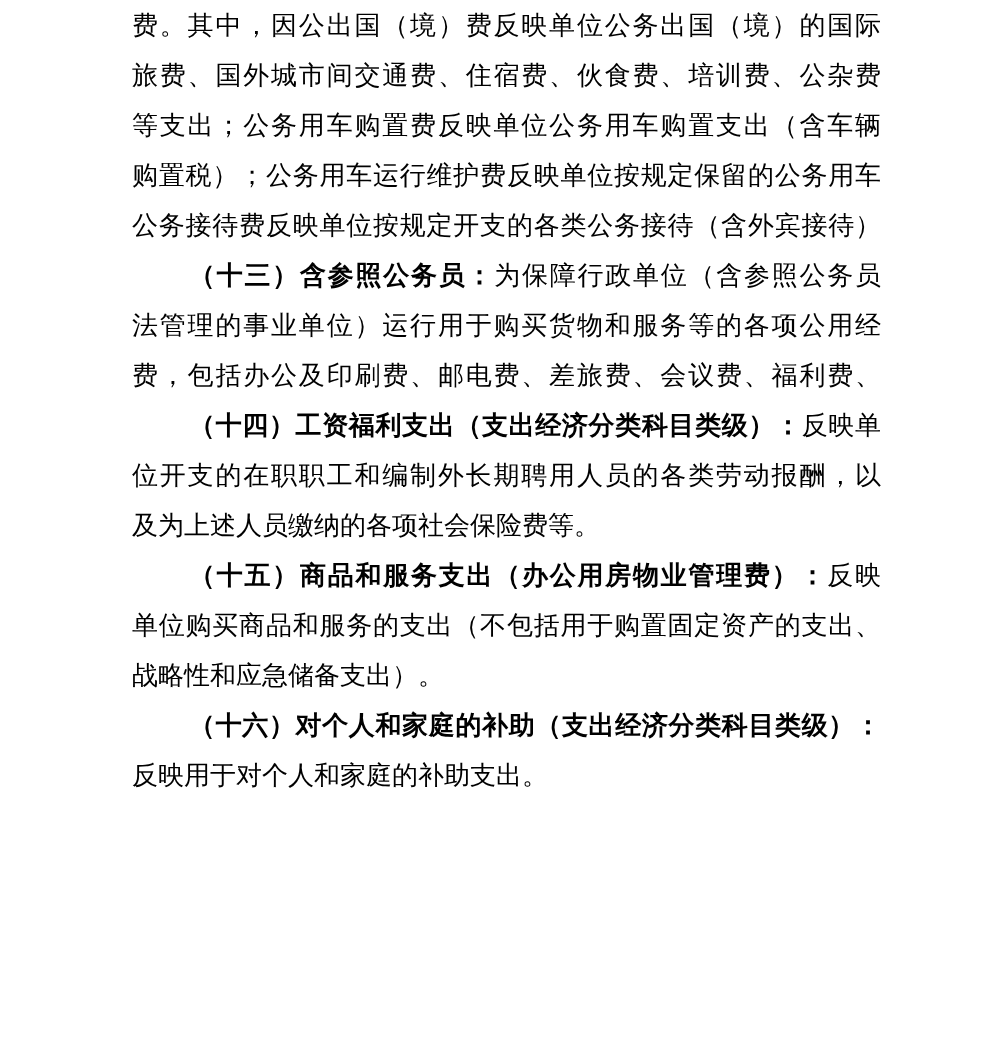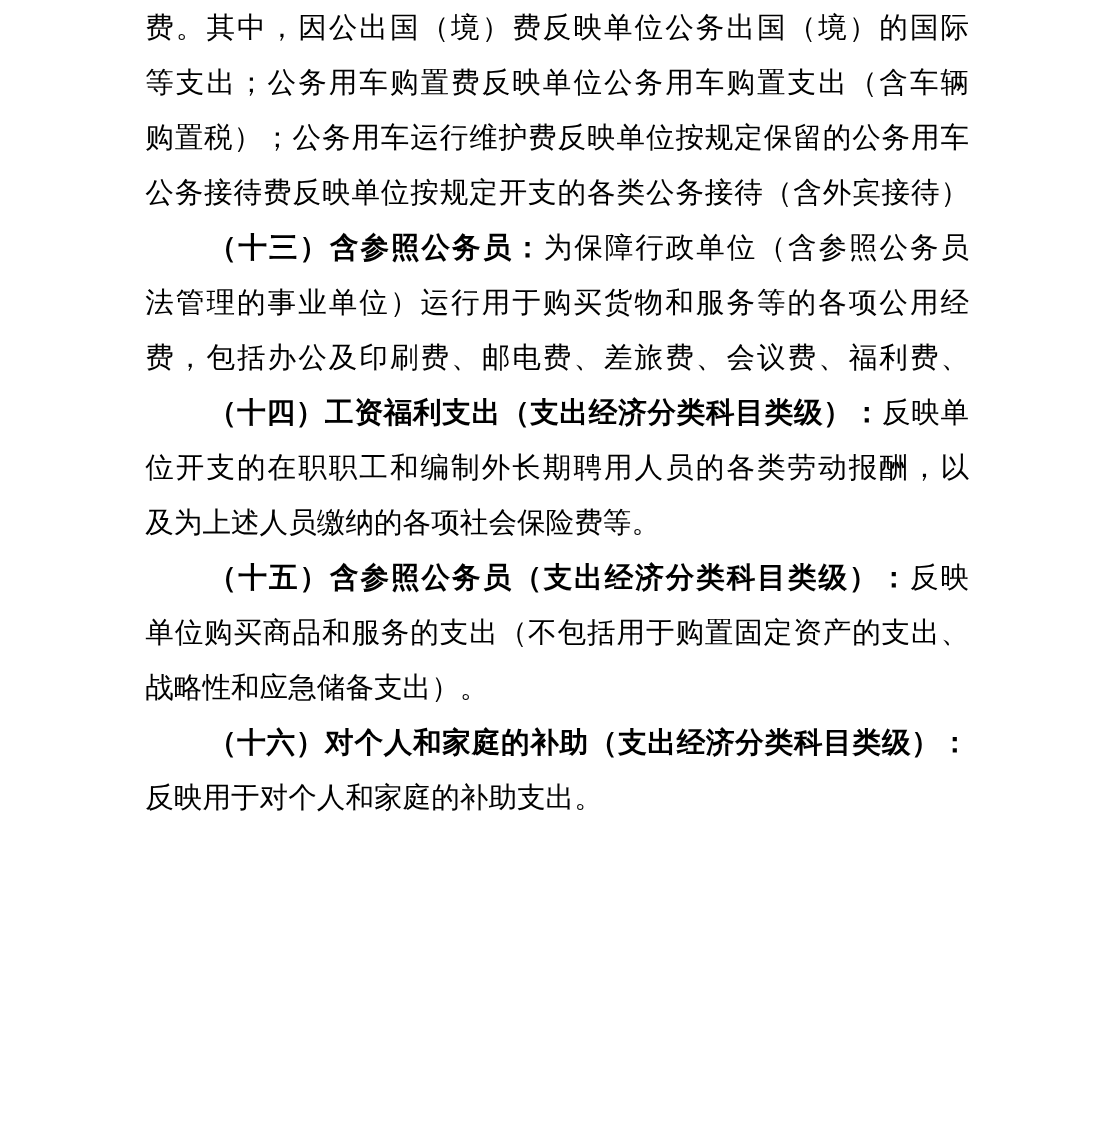--- a/index.html
+++ b/index.html
@@ -36,27 +36,28 @@
   }
   .head {
     font-weight: 700;
   }
 </style>
 </head>
 <body>
 
 <div class="page">
   <div class="line"><span class="head"></span><span>费。其中，因公出国（境）费反映单位公务出国（境）的国际</span></div>
+  <div class="line"><span class="head"></span><span>旅费、国外城市间交通费、住宿费、伙食费、培训费、公杂费</span></div>
   <div class="line"><span class="head"></span><span>等支出；公务用车购置费反映单位公务用车购置支出（含车辆</span></div>
   <div class="line"><span class="head"></span><span>购置税）；公务用车运行维护费反映单位按规定保留的公务用车</span></div>
   <div class="line"><span class="head"></span><span>公务接待费反映单位按规定开支的各类公务接待（含外宾接待）</span></div>
   <div class="line indent"><span class="head">（十三）含参照公务员：</span><span>为保障行政单位（含参照公务员</span></div>
   <div class="line"><span class="head"></span><span>法管理的事业单位）运行用于购买货物和服务等的各项公用经</span></div>
   <div class="line"><span class="head"></span><span>费，包括办公及印刷费、邮电费、差旅费、会议费、福利费、</span></div>
   <div class="line indent"><span class="head">（十四）工资福利支出（支出经济分类科目类级）：</span><span>反映单</span></div>
   <div class="line"><span class="head"></span><span>位开支的在职职工和编制外长期聘用人员的各类劳动报酬，以</span></div>
   <div class="line short"><span class="head"></span><span>及为上述人员缴纳的各项社会保险费等。</span></div>
-  <div class="line indent"><span class="head">（十五）含参照公务员（支出经济分类科目类级）：</span><span>反映</span></div>
+  <div class="line indent"><span class="head">（十五）商品和服务支出（办公用房物业管理费）：</span><span>反映</span></div>
   <div class="line"><span class="head"></span><span>单位购买商品和服务的支出（不包括用于购置固定资产的支出、</span></div>
   <div class="line short"><span class="head"></span><span>战略性和应急储备支出）。</span></div>
   <div class="line indent"><span class="head">（十六）对个人和家庭的补助（支出经济分类科目类级）：</span><span></span></div>
   <div class="line short"><span class="head"></span><span>反映用于对个人和家庭的补助支出。</span></div>
 </div>
 
 </body></html>

